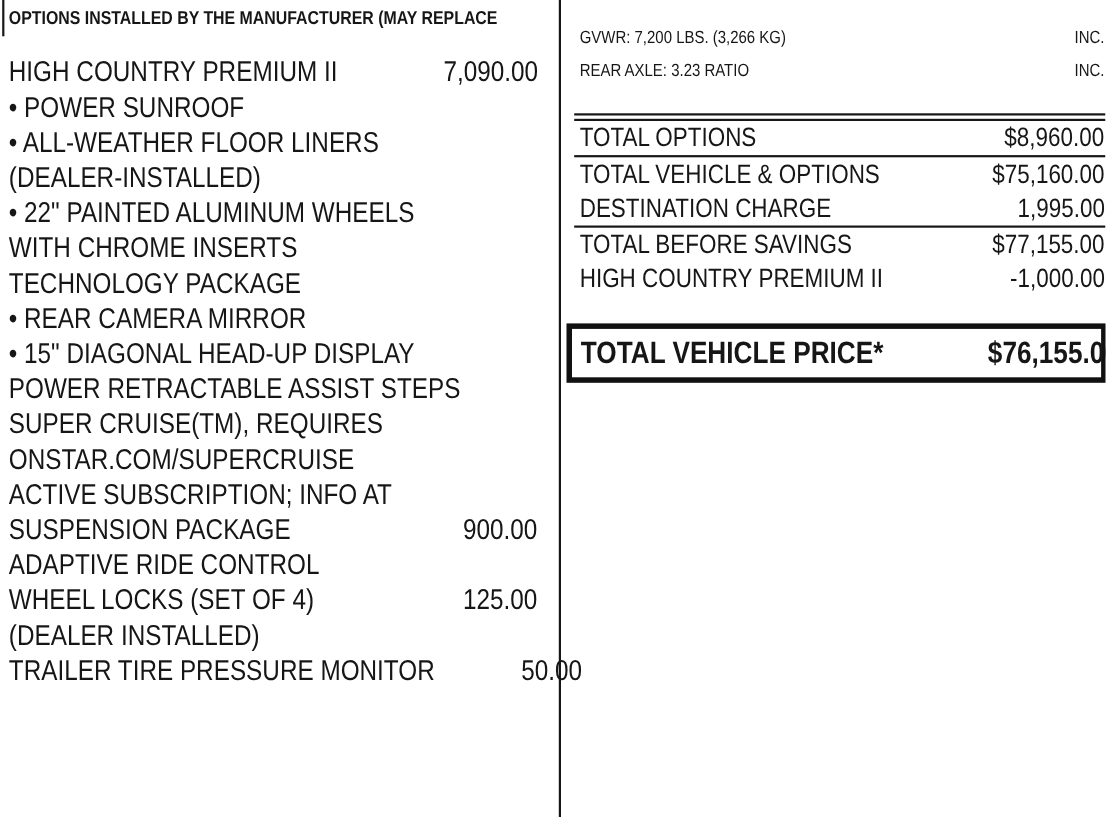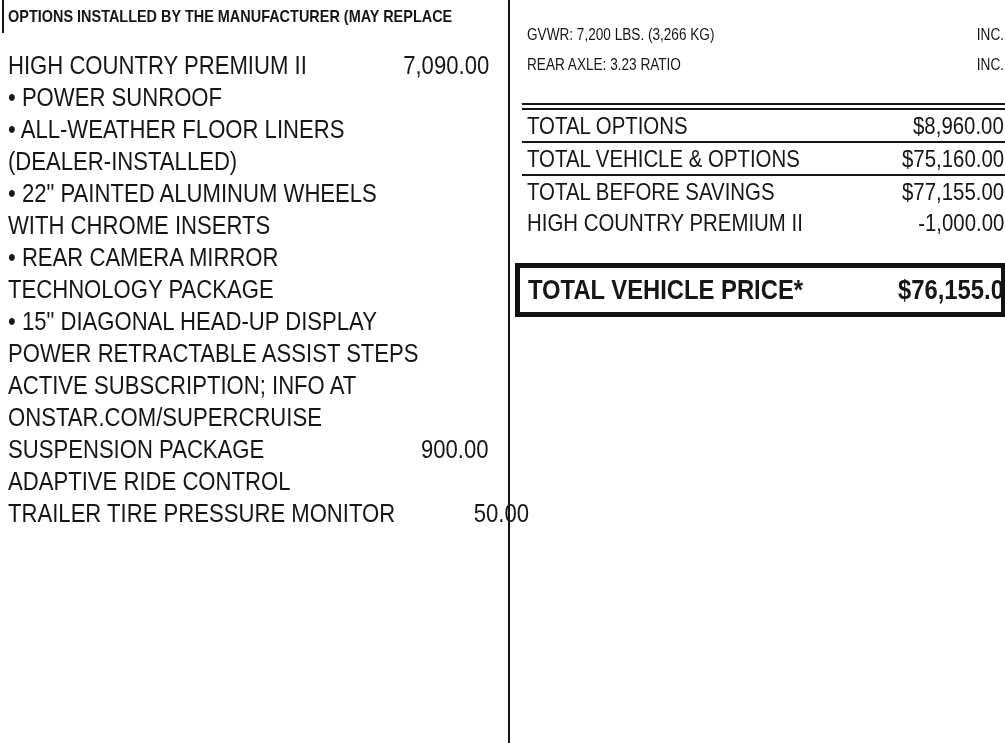--- a/index.html
+++ b/index.html
@@ -108,49 +108,61 @@
       </div>
     <div class="orow">
         <span class="t label">• 22" PAINTED ALUMINUM WHEELS</span>
         <span class="t right price"></span>
       </div>
     <div class="orow">
         <span class="t label">WITH CHROME INSERTS</span>
         <span class="t right price"></span>
       </div>
     <div class="orow">
+        <span class="t label">TECHNOLOGY PACKAGE</span>
+        <span class="t right price"></span>
+      </div>
+    <div class="orow">
         <span class="t label">• REAR CAMERA MIRROR</span>
         <span class="t right price"></span>
       </div>
     <div class="orow">
-        <span class="t label">TECHNOLOGY PACKAGE</span>
-        <span class="t right price"></span>
-      </div>
-    <div class="orow">
         <span class="t label">• 15" DIAGONAL HEAD-UP DISPLAY</span>
         <span class="t right price"></span>
       </div>
     <div class="orow">
         <span class="t label">POWER RETRACTABLE ASSIST STEPS</span>
         <span class="t right price"></span>
       </div>
     <div class="orow">
+        <span class="t label">SUPER CRUISE(TM), REQUIRES</span>
+        <span class="t right price"></span>
+      </div>
+    <div class="orow">
+        <span class="t label">ONSTAR.COM/SUPERCRUISE</span>
+        <span class="t right price"></span>
+      </div>
+    <div class="orow">
         <span class="t label">ACTIVE SUBSCRIPTION; INFO AT</span>
-        <span class="t right price"></span>
-      </div>
-    <div class="orow">
-        <span class="t label">ONSTAR.COM/SUPERCRUISE</span>
         <span class="t right price"></span>
       </div>
     <div class="orow">
         <span class="t label">SUSPENSION PACKAGE</span>
         <span class="t right price">900.00</span>
       </div>
     <div class="orow">
         <span class="t label">ADAPTIVE RIDE CONTROL</span>
+        <span class="t right price"></span>
+      </div>
+    <div class="orow">
+        <span class="t label">WHEEL LOCKS (SET OF 4)</span>
+        <span class="t right price">125.00</span>
+      </div>
+    <div class="orow">
+        <span class="t label">(DEALER INSTALLED)</span>
         <span class="t right price"></span>
       </div>
     <div class="orow">
         <span class="t label">TRAILER TIRE PRESSURE MONITOR</span>
         <span class="t right price">50.00</span>
       </div>
   </div>
 </section>
 
 <section class="right-col">
@@ -169,20 +181,24 @@
     <span class="t">TOTAL OPTIONS</span>
     <span class="t right">$8,960.00</span>
   </div>
 
   <div class="rule"></div>
 
   <div class="trow">
     <span class="t">TOTAL VEHICLE &amp; OPTIONS</span>
     <span class="t right">$75,160.00</span>
   </div>
+  <div class="trow">
+    <span class="t">DESTINATION CHARGE</span>
+    <span class="t right">1,995.00</span>
+  </div>
 
   <div class="rule"></div>
 
   <div class="trow">
     <span class="t">TOTAL BEFORE SAVINGS</span>
     <span class="t right">$77,155.00</span>
   </div>
   <div class="trow">
     <span class="t">HIGH COUNTRY PREMIUM II</span>
     <span class="t right">-1,000.00</span>

